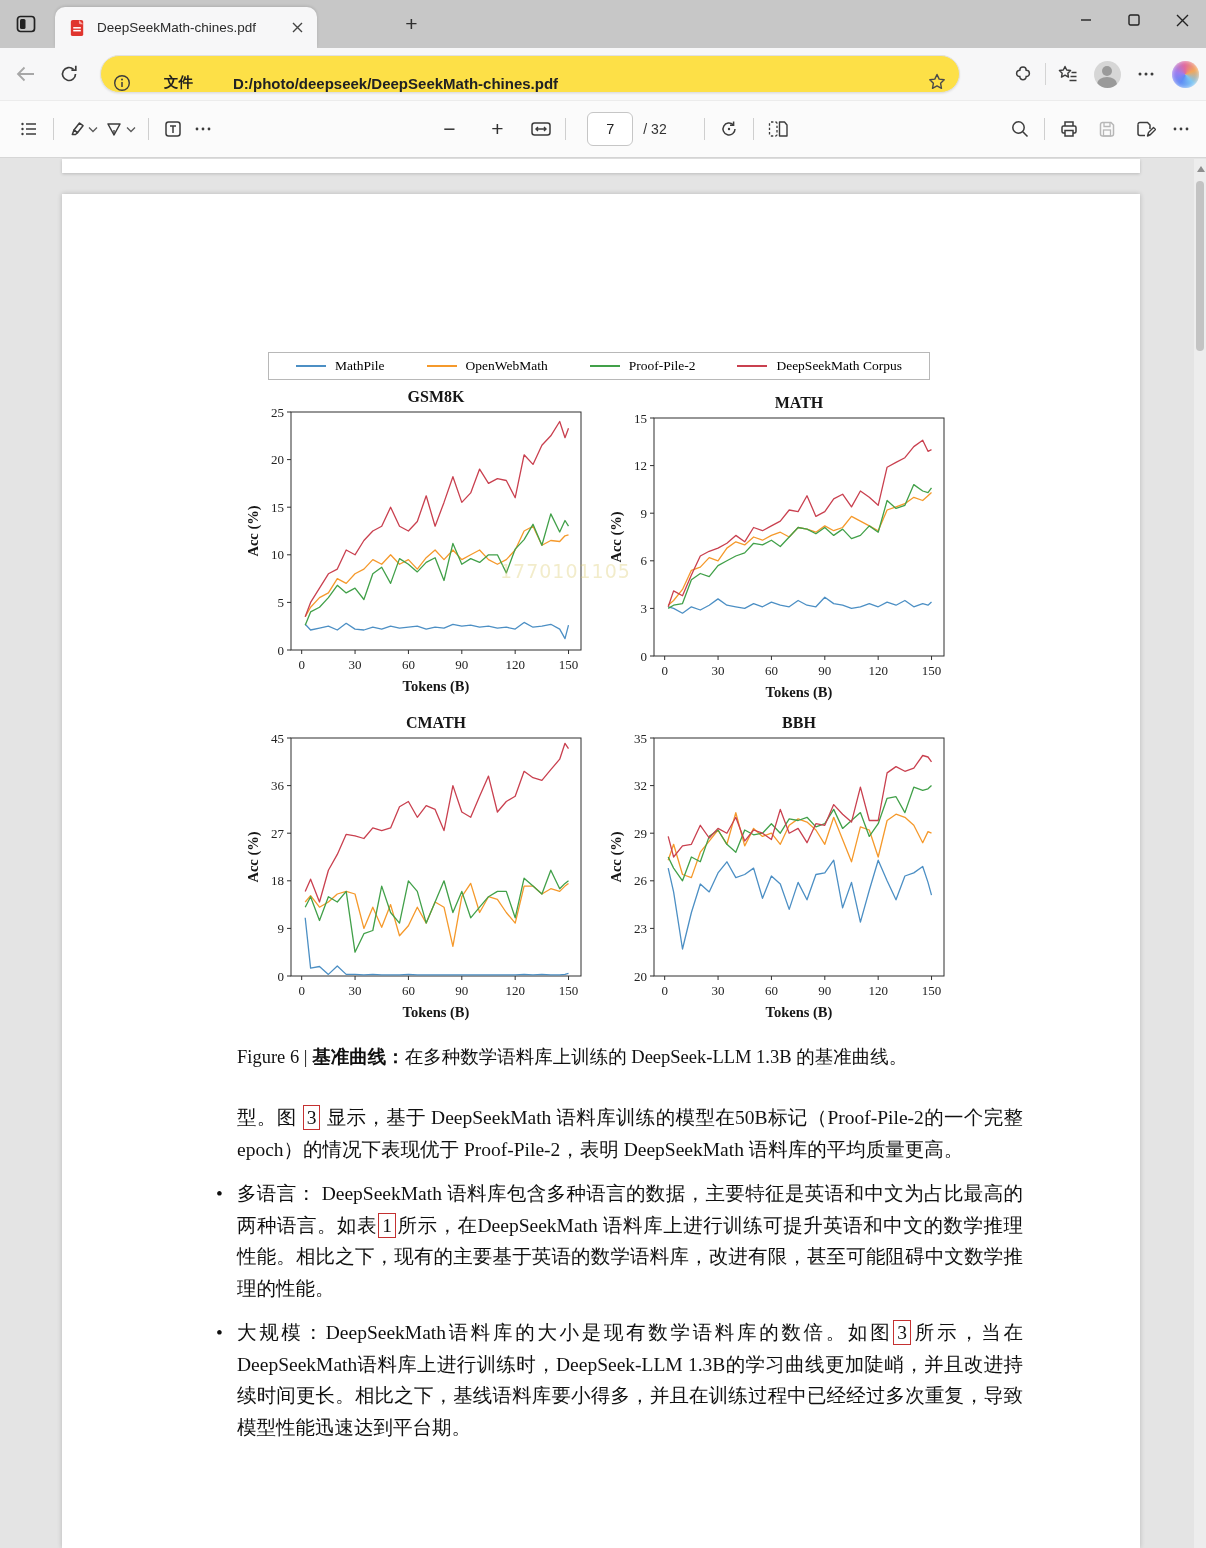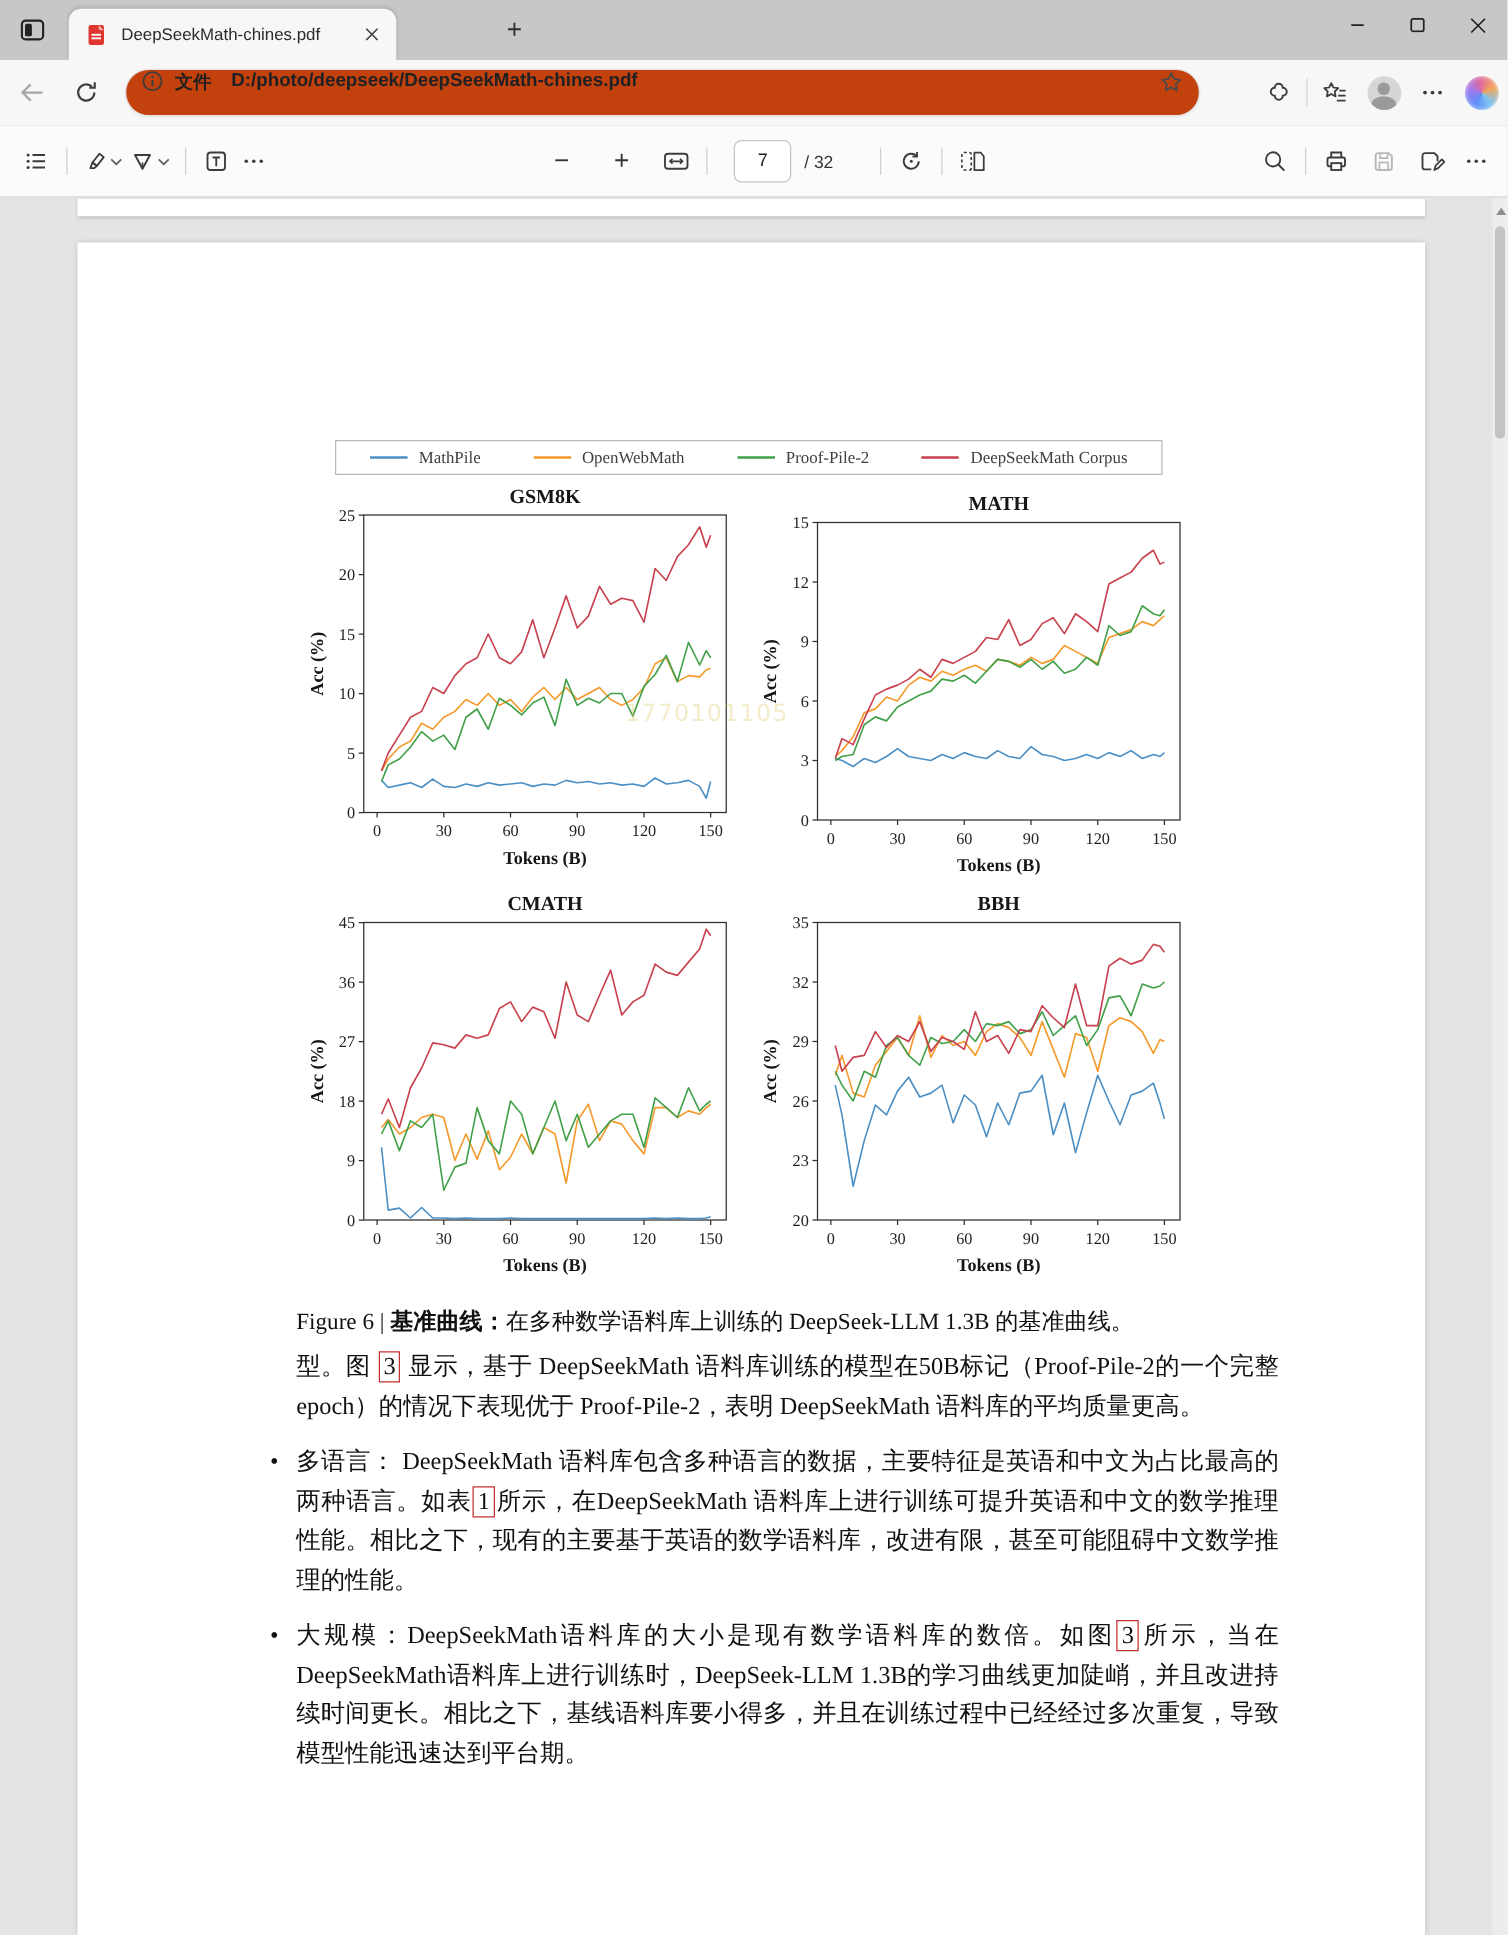--- a/index.html
+++ b/index.html
@@ -13,21 +13,21 @@
   .tab { position:absolute; left:55px; top:7px; width:262px; height:41px; background:#f7f7f8; border-radius:10px 10px 0 0; display:flex; align-items:center; padding:0 10px 0 13px; box-shadow:0 -1px 3px rgba(0,0,0,.12); }
   .tab-title { flex:1; font-size:13.5px; color:#2b2b2b; white-space:nowrap; overflow:hidden; margin-left:10px; }
   .tab-close { width:20px; height:20px; display:flex; align-items:center; justify-content:center; border-radius:4px; }
   .newtab { position:absolute; left:398px; top:11px; width:27px; height:27px; font-size:21px; font-weight:300; color:#2f2f2f; text-align:center; line-height:26px; border-radius:6px; }
   .winbtns { position:absolute; right:0; top:0; height:40px; display:flex; }
   .winbtn { width:48px; height:40px; display:flex; align-items:center; justify-content:center; }
 
   
   .addrrow { position:absolute; top:48px; left:0; right:0; height:52px; background:#f7f7f8; }
   .navbtn { position:absolute; top:9px; width:34px; height:34px; display:flex; align-items:center; justify-content:center; border-radius:6px; }
-  .urlpill { position:absolute; left:100px; top:7px; width:860px; height:38px; background:#c2410c; border:1px solid #e1e1e1; border-radius:19px; display:flex; align-items:flex-start; padding:0 12px; box-shadow:0 1px 2px rgba(0,0,0,.07); }
+  .urlpill { position:absolute; left:100px; top:7px; width:860px; height:38px; background:#fde047; border:1px solid #e1e1e1; border-radius:19px; display:flex; align-items:flex-end; padding:0 12px; box-shadow:0 1px 2px rgba(0,0,0,.07);gap:24px; }
   .url-prefix { font-size:14.5px; font-weight:bold; color:#1f1f1f; margin:0 16px 0 9px; }
   .url-text { font-size:15px; color:#202124; flex:1; white-space:nowrap; overflow:hidden;font-weight:bold; }
   .addr-right { position:absolute; right:4px; top:7px; height:38px; display:flex; align-items:center; gap:5px; }
   .abtn { width:34px; height:34px; display:flex; align-items:center; justify-content:center; border-radius:6px; }
   .vdiv { width:1px; height:22px; background:#d4d4d4; }
   .avatar { width:27px; height:27px; border-radius:50%; background:#d6d6d6; position:relative; overflow:hidden; }
   .avatar::before { content:""; position:absolute; left:8.5px; top:5px; width:10px; height:10px; border-radius:50%; background:#9a9a9a; }
   .avatar::after { content:""; position:absolute; left:3.5px; top:16px; width:20px; height:14px; border-radius:50%; background:#9a9a9a; }
   .copilot { width:27px; height:27px; border-radius:50%; background:conic-gradient(from 210deg,#5f8df5,#9a7cf0,#e06a9e,#f2a65a,#7cc5f2,#5f8df5); box-shadow:inset 0 0 4px rgba(255,255,255,.7); }
 
@@ -46,35 +46,35 @@
   .prevpage { position:absolute; left:62px; top:0; width:1078px; height:14px; background:#fff; box-shadow:0 1px 3px rgba(0,0,0,.18); }
   .page { position:absolute; left:62px; top:35px; width:1078px; height:1354px; background:#fff; box-shadow:0 0 5px rgba(0,0,0,.20); }
   .scrollbar { position:absolute; right:0; top:0; width:12px; height:100%; background:#ededed; }
   .sb-up { position:absolute; top:7px; left:2.5px; width:0; height:0; border-left:4px solid transparent; border-right:4px solid transparent; border-bottom:6px solid #8f8f8f; }
   .sb-thumb { position:absolute; top:22px; left:2px; width:8px; height:170px; background:#c3c3c3; border-radius:4px; }
 
   
   .legend { position:absolute; left:206px; top:158px; width:662px; height:28px; border:1px solid #b8b8b8; background:#fff; display:flex; align-items:center; justify-content:space-around; padding:0 6px; }
   .lg-item { display:flex; align-items:center; gap:9px; }
   .lg-line { width:30px; height:0; border-top:2px solid; }
-  .lg-label { font-family:"Liberation Serif",serif; font-size:13.5px; color:#404040; }
+  .lg-label { font-family:"Liberation Serif",serif; font-size:13.5px; color:#000000; }
   .chart { position:absolute; width:348px; height:320px; }
   #chart0 { left:183px; top:192px; } #chart1 { left:546px; top:198px; }
   #chart2 { left:183px; top:518px;text-align:right; } #chart3 { left:546px; top:518px; }
   .ct  { font-family:"Liberation Serif",serif; font-size:16px; font-weight:bold; fill:#161616; }
   .ctk { font-family:"Liberation Serif",serif; font-size:13px; fill:#222; }
   .clab{ font-family:"Liberation Serif",serif; font-size:14.5px; font-weight:bold; fill:#161616; }
   .cbox{ fill:none; stroke:#2f2f2f; stroke-width:1; }
   .cax { stroke:#2f2f2f; stroke-width:1; }
   .watermark { position:absolute; left:438px; top:366px; font-family:"DejaVu Sans",sans-serif; font-size:19px; letter-spacing:1px; color:#d9c763; opacity:.33; }
 
   
   .caption { position:absolute; left:175px; top:850px; width:744px; font-family:"Liberation Serif",serif; font-size:18.5px; color:#101010; }
   .caption .cb { font-weight:bold; }
-  .bodytext { position:absolute; left:175px; top:884px; width:786px; font-family:"Liberation Serif",serif; font-size:19.5px; line-height:31.5px; color:#101010; text-align:justify; }
+  .bodytext { position:absolute; left:175px; top:908px; width:786px; font-family:"Liberation Serif",serif; font-size:19.5px; line-height:31.5px; color:#101010; text-align:justify; }
   .para { position:relative; margin-bottom:13px; }
   .para .dot { position:absolute; left:-21px; top:0; }
   .bold-lead { font-weight:normal; }
   .ref { display:inline-block; border:1.5px solid #c43131; padding:0 3px; line-height:23px; margin:0 1px; }
 </style>
 </head>
 <body>
 
 <div class="tabstrip">
   <div class="tab-actions">

